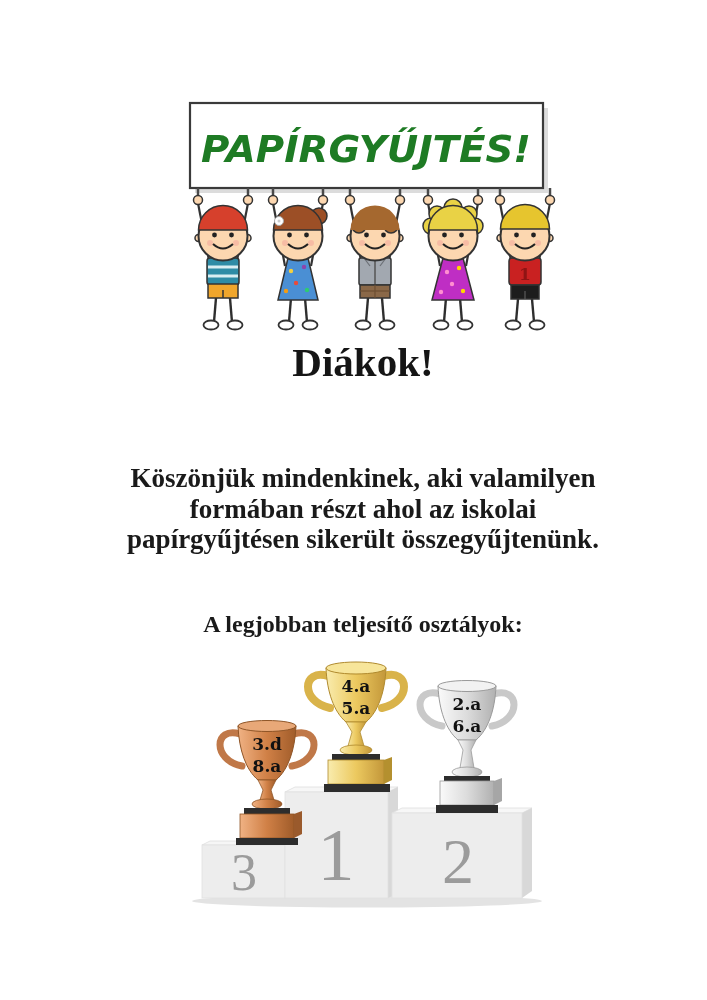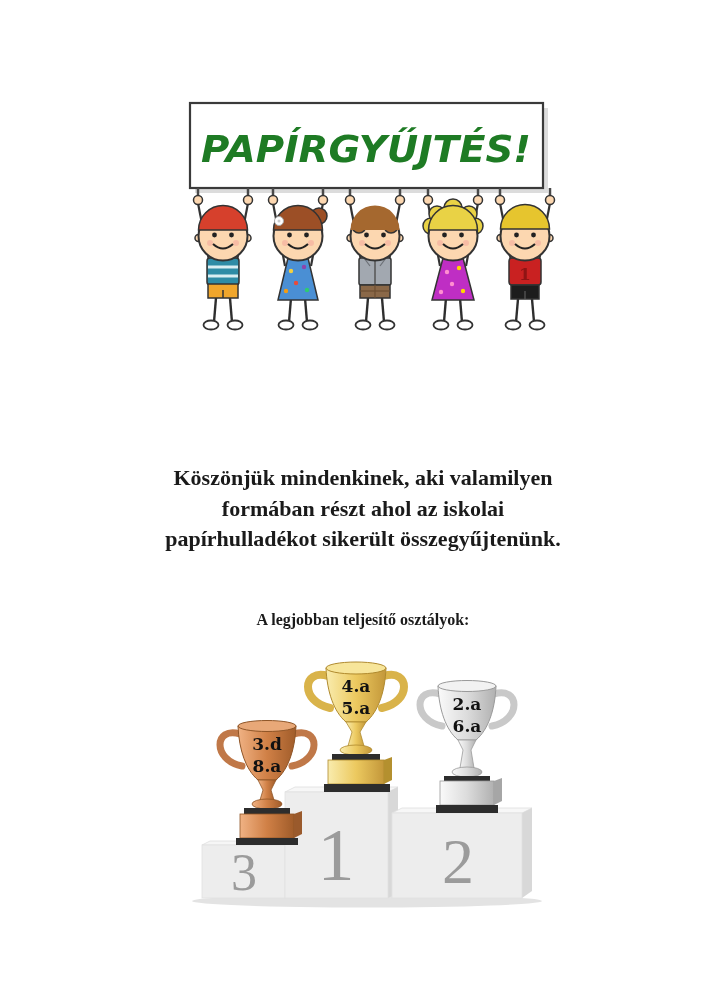--- a/index.html
+++ b/index.html
@@ -1,23 +1,23 @@
 <!DOCTYPE html>
 <html><head>
 <meta charset="utf-8">
 <style>
   html,body{margin:0;padding:0;background:#fff;}
   #page{position:relative;width:707px;height:1000px;background:#fff;overflow:hidden;
         font-family:"Liberation Serif","DejaVu Serif",serif;}
   .abs{position:absolute;}
   #title{left:18px;width:690px;top:334px;text-align:center;font-size:41px;line-height:57px;
          font-weight:600;color:#151515;}
-  #paragraph{left:18px;width:690px;top:463px;text-align:center;font-size:22px;line-height:30.5px;
+  #paragraph{left:18px;width:690px;top:463px;text-align:center;font-size:27px;line-height:30.5px;
          font-weight:600;color:#1a1a1a;}
-  #subheading{left:18px;width:690px;top:611px;text-align:center;font-size:16px;
+  #subheading{left:18px;width:690px;top:611px;text-align:center;font-size:24px;
          font-weight:600;color:#1a1a1a;}
   svg{display:block;}
   .sign-text{font-family:"DejaVu Sans",sans-serif;font-weight:bold;font-style:italic;}
   .trophy-label{font-family:"DejaVu Serif",serif;font-weight:bold;font-size:17px;fill:#111;}
   .podium-number{font-family:"Liberation Serif",serif;fill:#9b9b9b;}
   .shirt-number{font-family:"DejaVu Serif",serif;font-weight:bold;font-size:17px;fill:#8f1414;}
 </style>
 </head>
 <body>
 
@@ -178,26 +178,27 @@
       <path d="M 334.5,133 a24.5,24.5 0 0 1 49,0 z" fill="#e6c52e" stroke="#333" stroke-width="1.5"></path>
       <circle cx="350.5" cy="139" r="2.4" fill="#222"></circle>
         <circle cx="367.5" cy="139" r="2.4" fill="#222"></circle>
       <circle cx="346" cy="147" r="3" fill="#f6b3a0" opacity="0.75"></circle>
         <circle cx="372" cy="147" r="3" fill="#f6b3a0" opacity="0.75"></circle>
       <path d="M 349,148 Q 359,157 369,148" stroke="#222" stroke-width="2" fill="none"></path>
     </g>
   </svg>
 
   <div id="title" class="abs">
+    <div>Diákok!</div>
   </div>
 
   <div id="paragraph" class="abs">
     <div>Köszönjük mindenkinek, aki valamilyen</div>
     <div>formában részt ahol az iskolai</div>
-    <div>papírhulladékot sikerült összegyűjtenünk.</div>
+    <div>papírgyűjtésen sikerült összegyűjtenünk.</div>
   </div>
 
   <div id="subheading" class="abs">A legjobban teljesítő osztályok:</div>
 
   <svg class="abs" style="left:182px;top:658px;" width="360" height="252" viewBox="0 0 360 252">
     <defs>
       <linearGradient id="goldGrad" x1="0" y1="0" x2="1" y2="0">
         <stop offset="0" stop-color="#f9ecae"></stop>
           <stop offset="0.5" stop-color="#ecc95f"></stop>
           <stop offset="1" stop-color="#c3973a"></stop>

